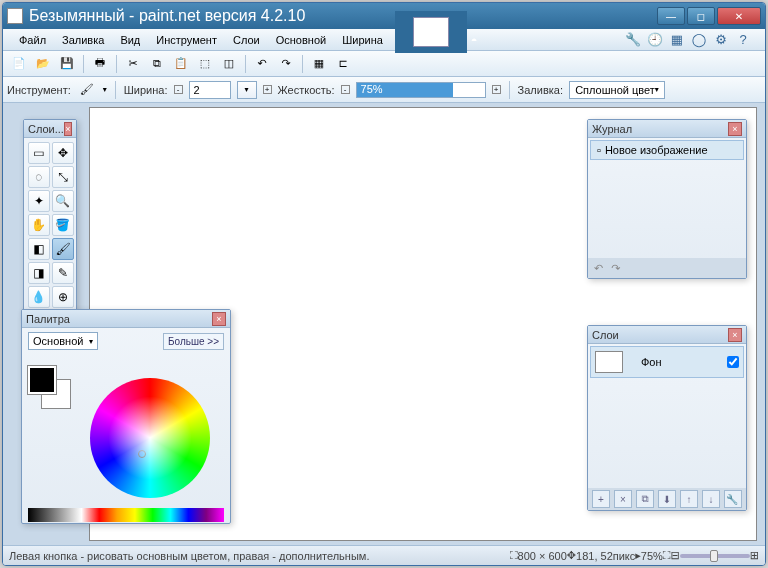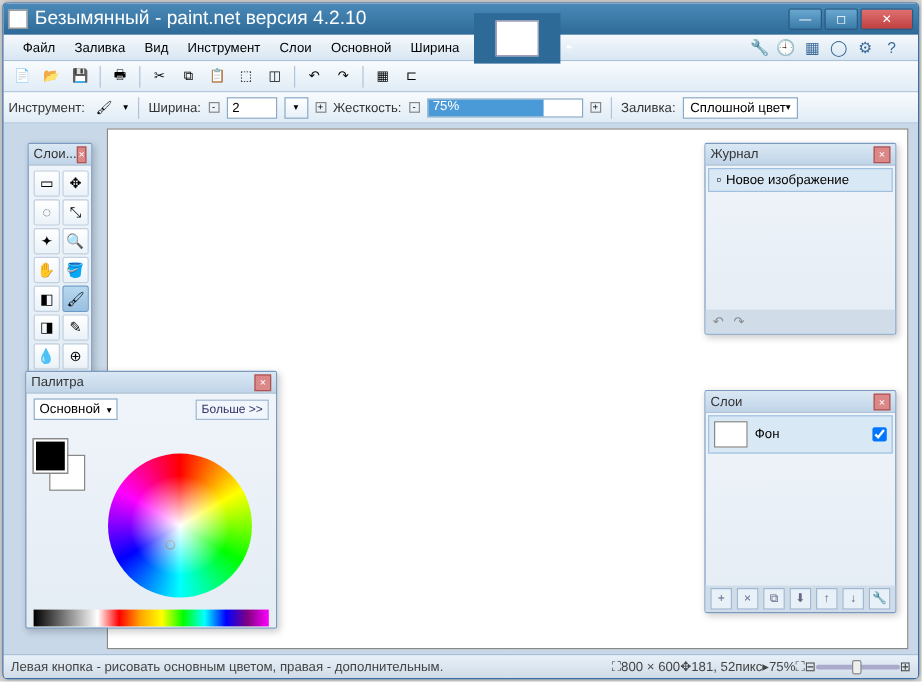--- a/index.html
+++ b/index.html
@@ -46,21 +46,21 @@
 .sw1{position:absolute;left:0;top:0;width:28px;height:28px;background:#000;border:2px solid #fff;outline:1px solid #888}
 .sw2{position:absolute;left:14px;top:14px;width:28px;height:28px;background:#fff;border:2px solid #fff;outline:1px solid #888}
 .color-wheel{width:120px;height:120px;border-radius:50%;background:conic-gradient(red,#ff0,lime,cyan,blue,magenta,red);position:relative;margin-top:18px}
 .color-wheel::after{content:"";position:absolute;left:15%;top:15%;width:70%;height:70%;border-radius:50%;background:radial-gradient(#fff 0%,transparent 70%)}
 .picker-dot{position:absolute;left:48px;top:72px;width:8px;height:8px;border:1px solid #333;border-radius:50%;background:transparent}
 .color-strip{height:14px;margin:4px 6px;background:linear-gradient(90deg,#000,#555,#aaa,#fff,red,orange,#ff0,lime,cyan,blue,purple,magenta)}
 .history-panel{right:18px;top:116px;width:160px;height:160px}
 .hist-item{padding:3px 6px;background:#d8e8f4;border:1px solid #a0c0e0;margin:2px;display:flex;align-items:center;gap:4px;font-size:10px}
 .hist-tools{position:absolute;bottom:0;left:0;right:0;height:20px;background:#d0dce8;display:flex;align-items:center;padding:0 6px;gap:8px;color:#888}
 .layers-panel{right:18px;top:322px;width:160px;height:186px}
-.layer-item{display:flex;align-items:center;gap:6px;padding:4px;background:#d8e8f4;border:1px solid #a0c0e0;margin:2px}
+.layer-item{display:flex;align-items:center;gap:18px;padding:4px;background:#d8e8f4;border:1px solid #a0c0e0;margin:2px}
 .layer-thumb{width:28px;height:22px;background:#fff;border:1px solid #888}
 .layer-chk{margin-left:auto;width:12px;height:12px}
 .layer-tools{position:absolute;bottom:0;left:0;right:0;height:22px;background:#d0dce8;display:flex;align-items:center;padding:0 4px;gap:4px}
 .lt-btn{width:18px;height:18px;border:1px solid #a0b8d0;background:#e8f0f8;font-size:10px;display:flex;align-items:center;justify-content:center;color:#668}
 .statusbar{position:absolute;left:0;right:0;bottom:0;height:20px;background:linear-gradient(#e8f0f8,#d0dce8);display:flex;align-items:center;padding:0 6px;border-top:1px solid #a8c0d8;font-size:10px;color:#444}
 .status-sep{flex:1}
 .zoom-slider{width:70px;height:4px;background:#aac;position:relative;border-radius:2px}
 .zoom-thumb{position:absolute;left:30px;top:-4px;width:8px;height:12px;background:#eee;border:1px solid #888;border-radius:2px}
 .sq{width:9px;height:9px;display:inline-block;border:1px solid #888;font-size:8px;text-align:center;line-height:8px}
 </style>

